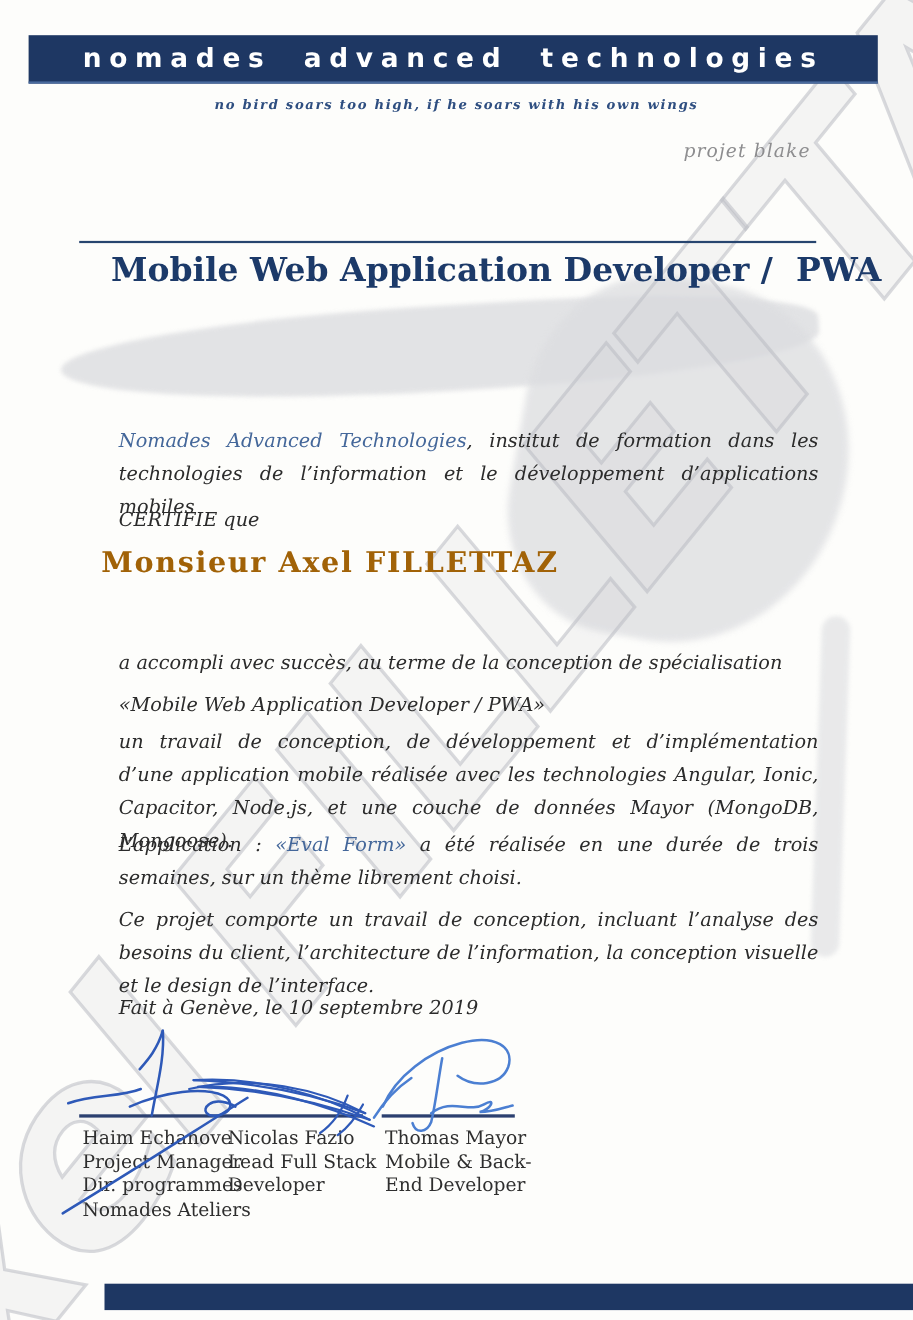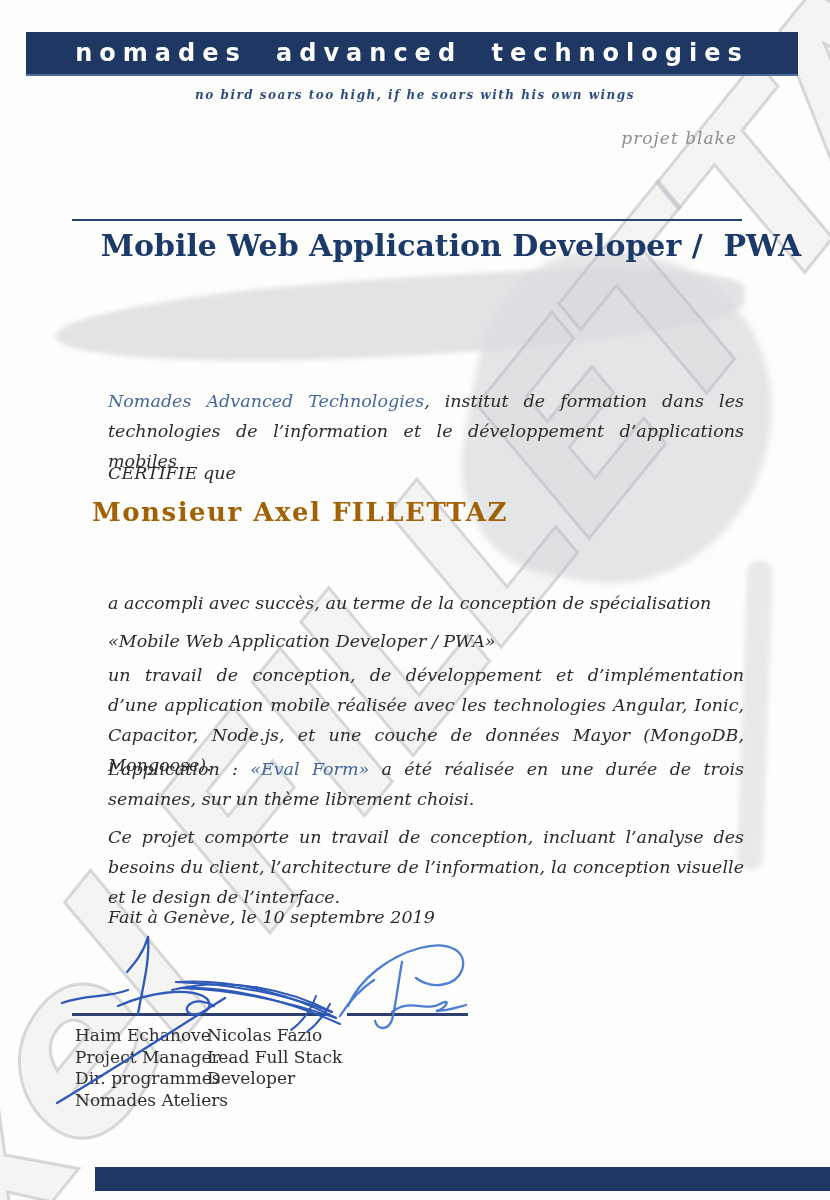--- a/index.html
+++ b/index.html
@@ -148,20 +148,25 @@
       <div>Haim Echanove</div>
       <div>Project Manager</div>
       <div>Dir. programmes</div>
       <div>Nomades Ateliers</div>
     </div>
     <div class="signatory sig-col-2">
       <div>Nicolas Fazio</div>
       <div>Lead Full Stack</div>
       <div>Developer</div>
     </div>
+    <div class="signatory sig-col-3">
+      <div>Thomas Mayor</div>
+      <div>Mobile &amp; Back-</div>
+      <div>End Developer</div>
+    </div>
 
     <svg class="ink-svg" width="500" height="230" viewBox="0 0 500 230">
       <g fill="none" stroke="#2e59b8" stroke-width="2.3" stroke-linecap="round">
         <path d="M32,83 C55,74 78,78 98,70"></path>
         <path d="M118,17 C120,42 112,70 108,94"></path>
         <path d="M118,17 C113,34 104,44 97,52"></path>
         <path d="M88,86 C120,72 155,68 173,76 C184,82 180,92 168,94 C158,96 153,89 160,84 C166,79 178,82 184,86"></path>
         <path d="M195,78 C150,106 90,145 27,183"></path>
       </g>
       <g fill="none" stroke="#2e59b8" stroke-width="2" stroke-linecap="round">

